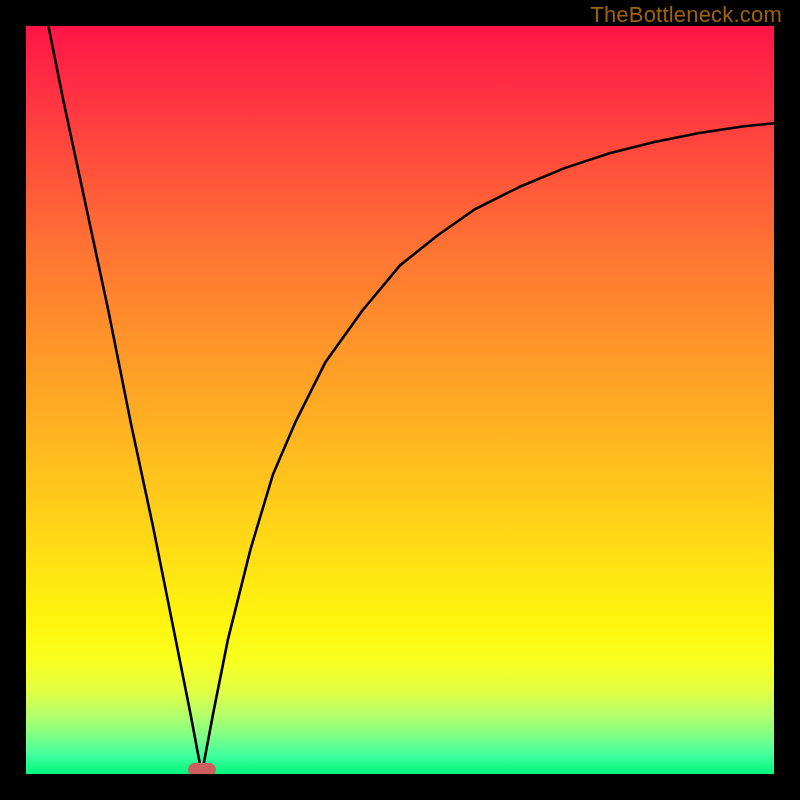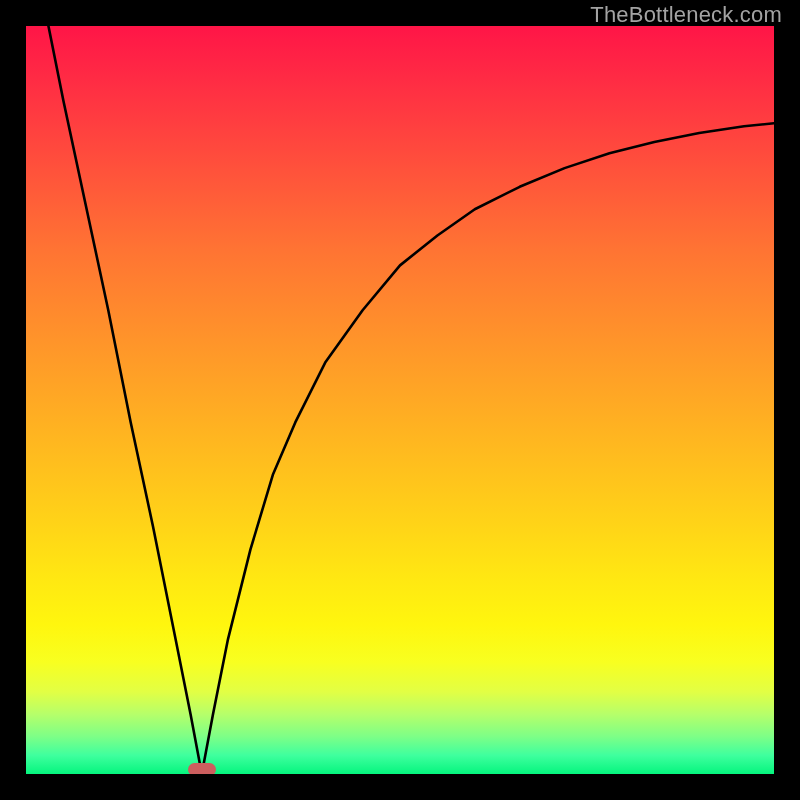--- a/index.html
+++ b/index.html
@@ -16,21 +16,21 @@
     top: 0;
     left: 0;
     width: 800px;
     height: 800px;
     background: #000;
   }
   .watermark {
     position: absolute;
     top: 2px;
     right: 18px;
-    color: #a3a3a3;
+    color: #a16207;
     font-size: 22px;
     font-weight: 500;
     letter-spacing: 0.2px;
     z-index: 20;
   }
   .plot-area {
     position: absolute;
     top: 26px;
     left: 26px;
     width: 748px;

